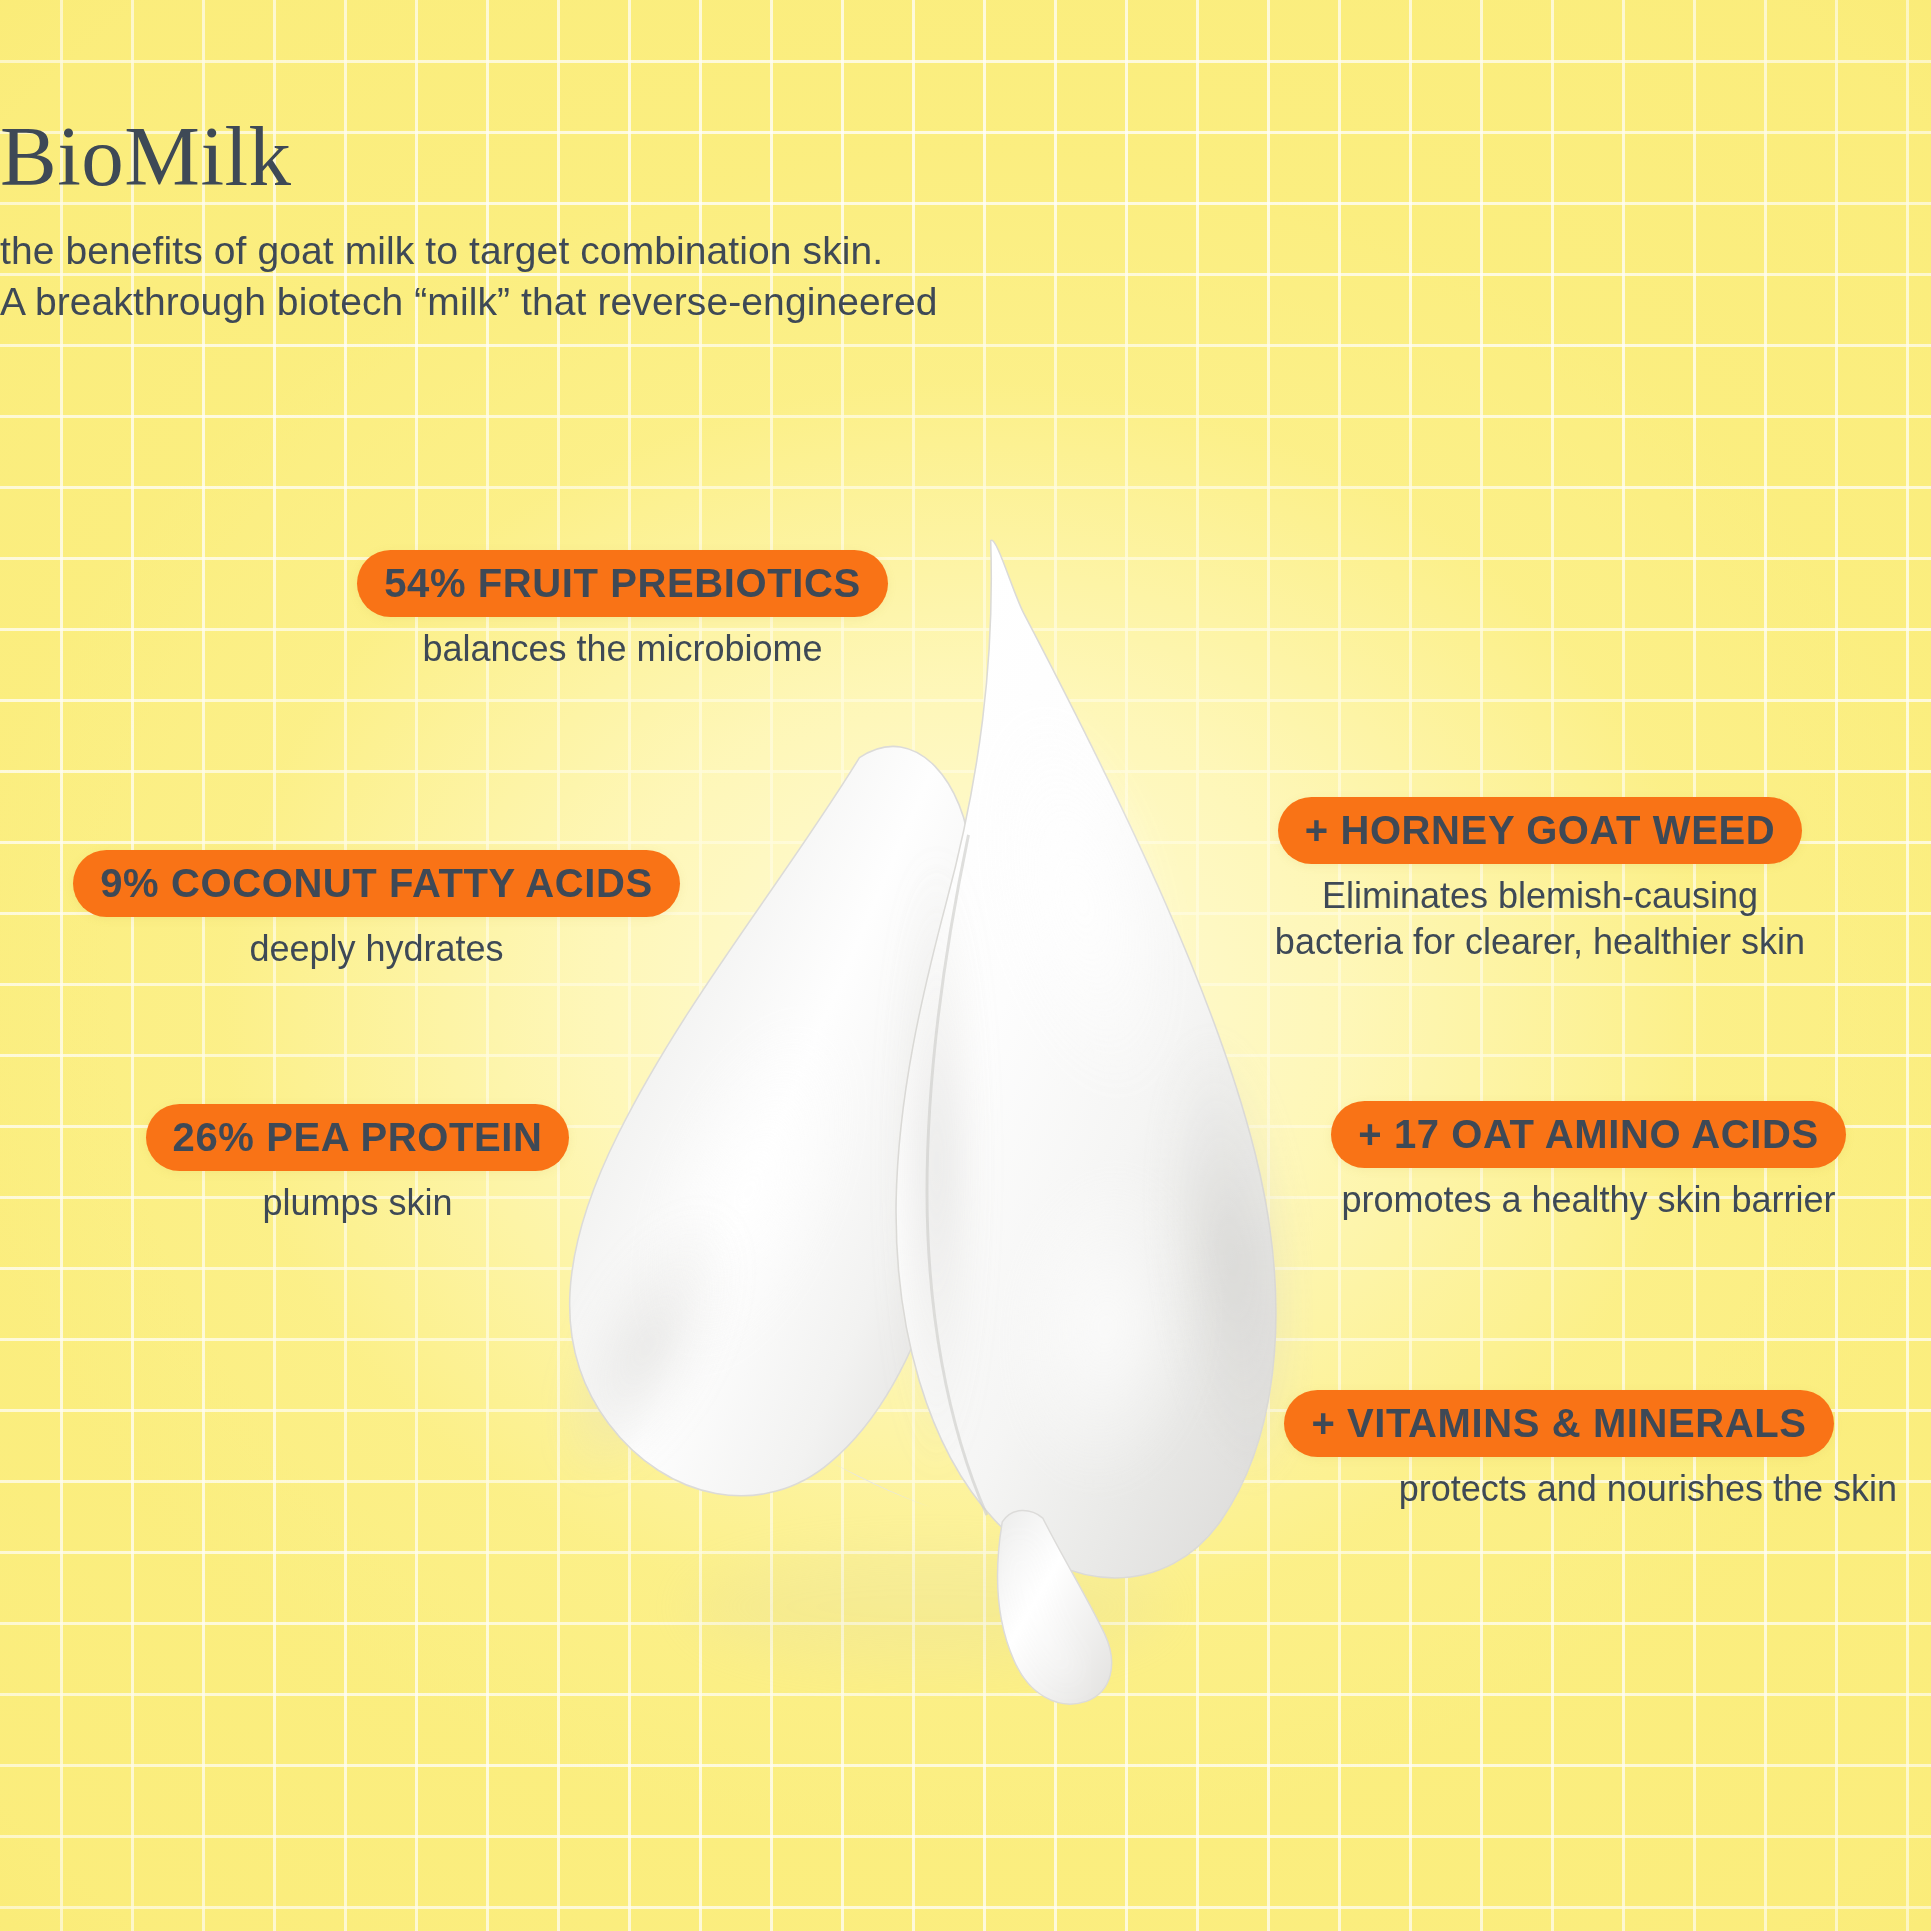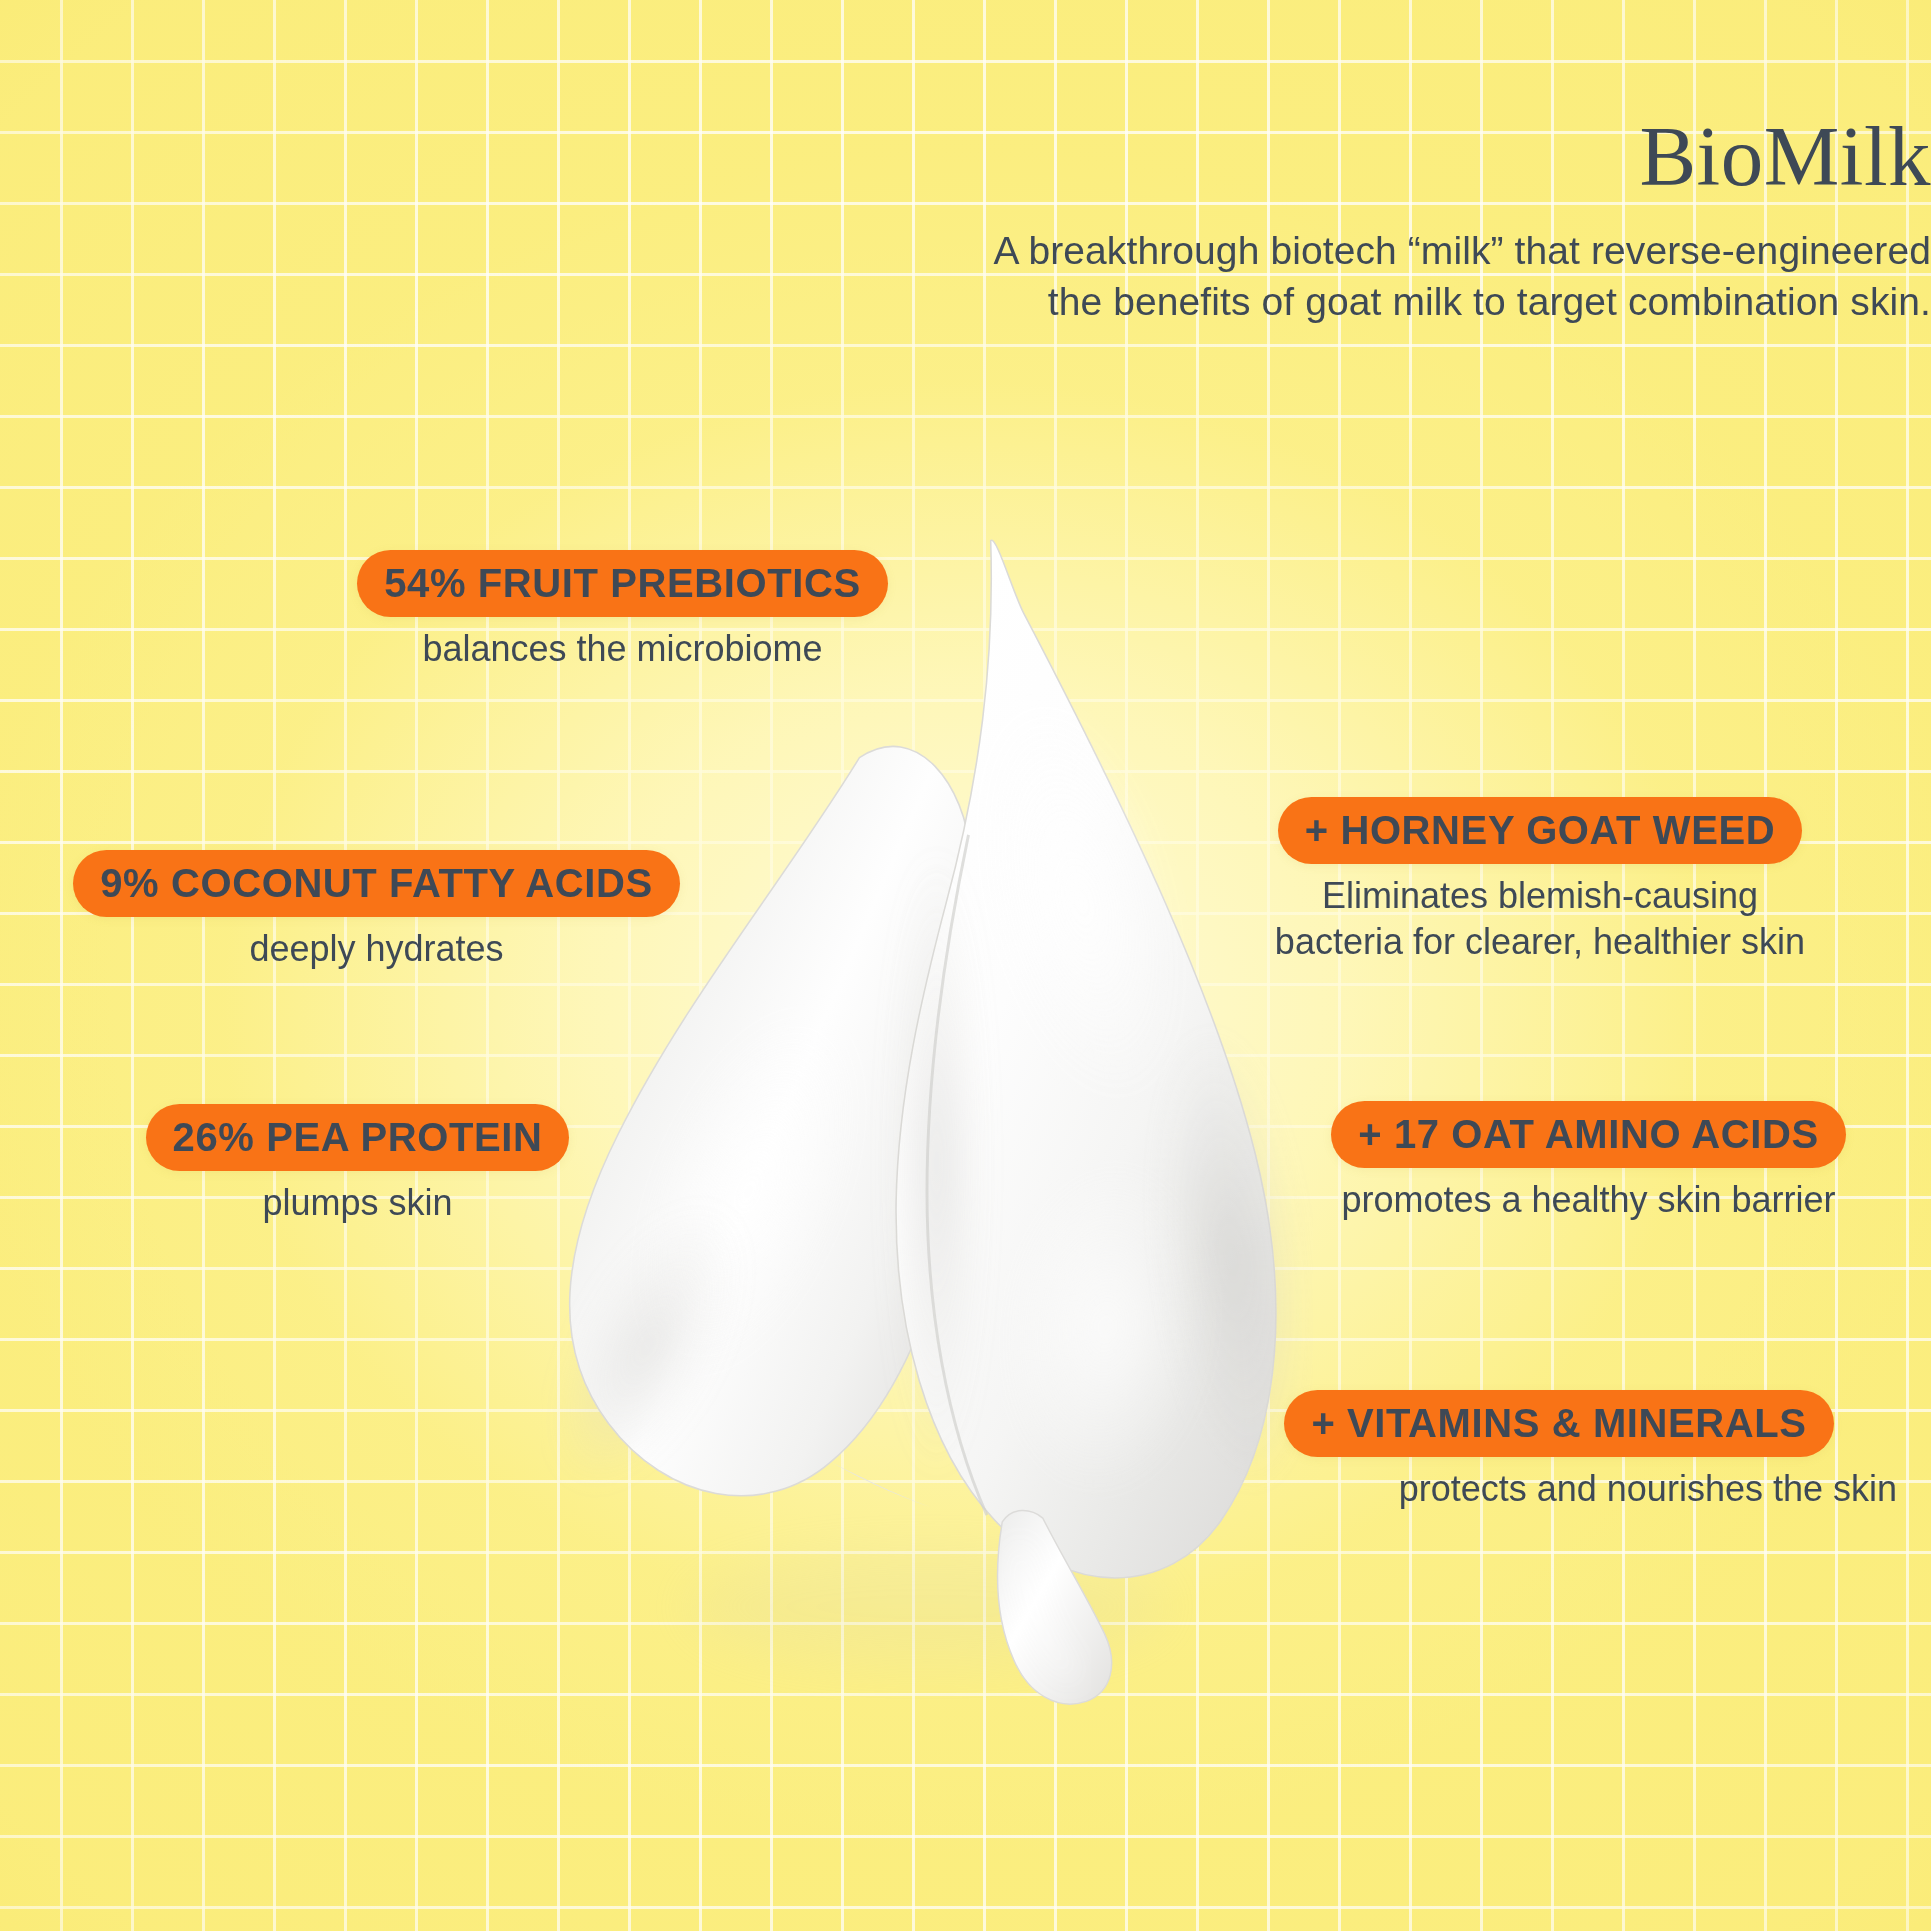--- a/index.html
+++ b/index.html
@@ -50,21 +50,21 @@
         rgba(250,233,110,0.22) 85%,
         rgba(248,229,96,0.38) 100%);
   }
 
   
   .header {
     position: absolute;
     top: 0;
     left: 0;
     width: 1931px;
-    text-align: right;
+    text-align: left;
   }
   .brand-title {
     margin: 0;
     padding-top: 114px;
     font-family: "Liberation Serif", "DejaVu Serif", serif;
     font-size: 85px;
     line-height: 1.0;
     font-weight: 400;
     color: #3e4956;
     letter-spacing: 0.5px;
@@ -146,22 +146,22 @@
 <div id="stage">
 
   <div class="bg-base"></div>
   <div class="bg-grid"></div>
   <div class="bg-glow"></div>
   <div class="bg-vignette"></div>
 
   <div class="header">
     <h1 class="brand-title">BioMilk</h1>
     <p class="brand-sub">
+      <span>the benefits of goat milk to target combination skin.</span>
       <span>A breakthrough biotech “milk” that reverse-engineered</span>
-      <span>the benefits of goat milk to target combination skin.</span>
     </p>
   </div>
 
   <div class="leaf-wrap">
     <svg viewBox="0 0 800 1320" xmlns="http://www.w3.org/2000/svg" aria-hidden="true">
       <defs>
         <linearGradient id="gLobeR" x1="0.18" y1="0.08" x2="0.92" y2="0.95">
           <stop offset="0%" stop-color="#ffffff"></stop>
           <stop offset="30%" stop-color="#fdfdfd"></stop>
           <stop offset="58%" stop-color="#f5f5f4"></stop>

